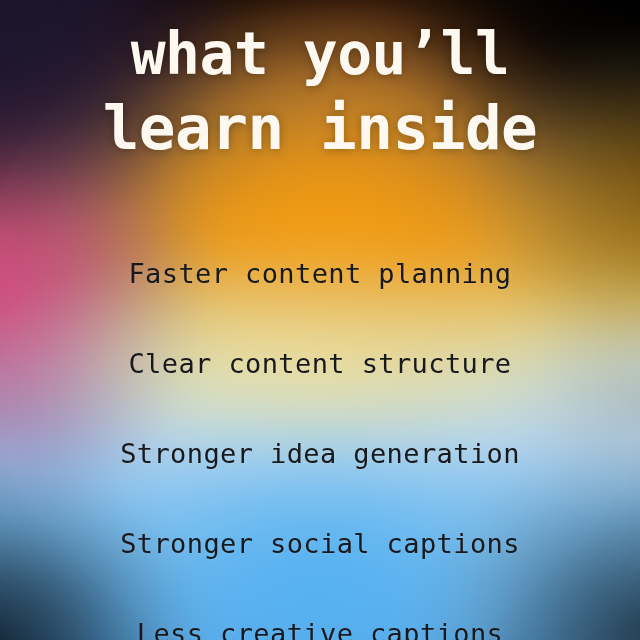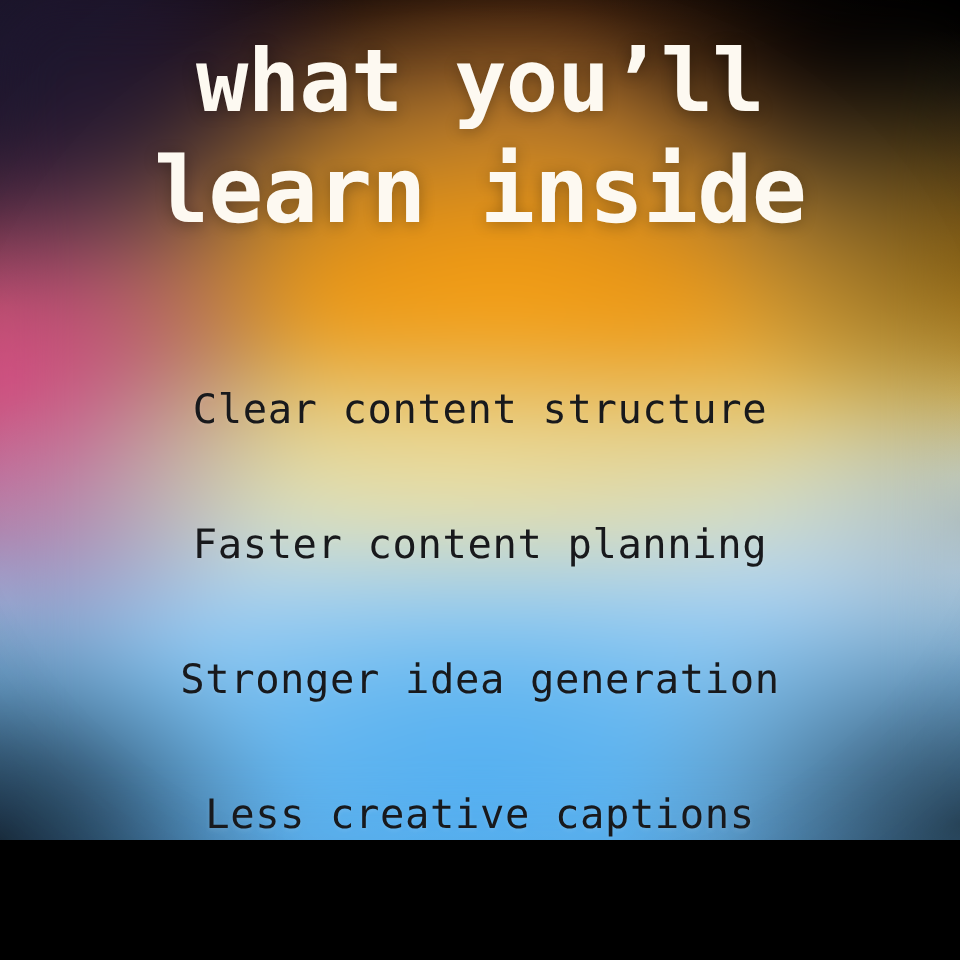--- a/index.html
+++ b/index.html
@@ -7,21 +7,21 @@
     padding: 0;
     background: #000;
   }
   body {
     font-family: "DejaVu Sans Mono", monospace;
   }
 
   #canvas {
     position: relative;
     width: 640px;
-    height: 560px;
+    height: 640px;
     overflow: hidden;
     background: #8b5cf6;
   }
 
   
   .bg-layer {
     position: absolute;
     inset: 0;
     pointer-events: none;
   }
@@ -243,27 +243,30 @@
 
   <div id="content">
 
     <h1 id="headline">
       <span class="hl-line hl-line-1">what you’ll</span>
       <span class="hl-line hl-line-2">learn inside</span>
     </h1>
 
     <ul id="benefit-list">
       <li class="benefit-item">
+        <span>Faster content planning</span>
+      </li>
+      <li class="benefit-item">
         <span>Clear content structure</span>
       </li>
       <li class="benefit-item">
-        <span>Faster content planning</span>
-      </li>
-      <li class="benefit-item">
         <span>Stronger idea generation</span>
+      </li>
+      <li class="benefit-item">
+        <span>Stronger social captions</span>
       </li>
       <li class="benefit-item">
         <span>Less creative captions</span>
       </li>
     </ul>
 
   </div>
 </div>
 
 </body></html>

